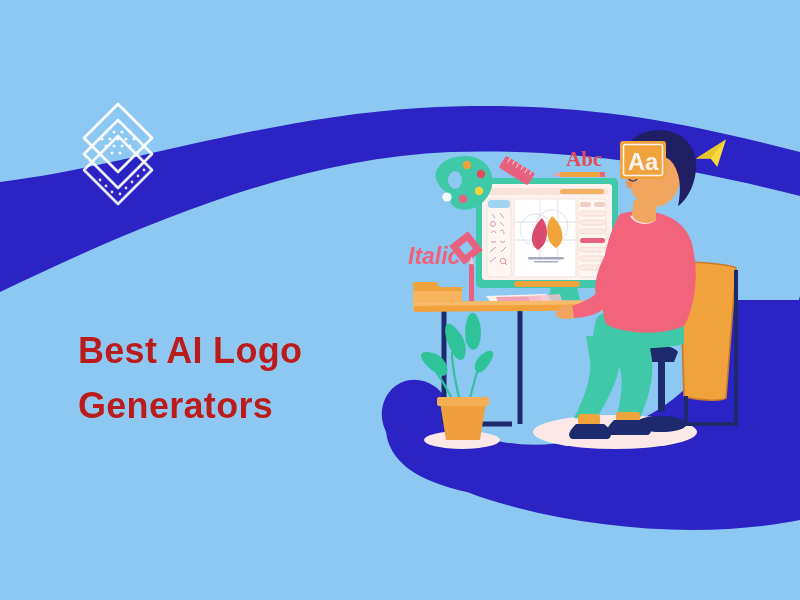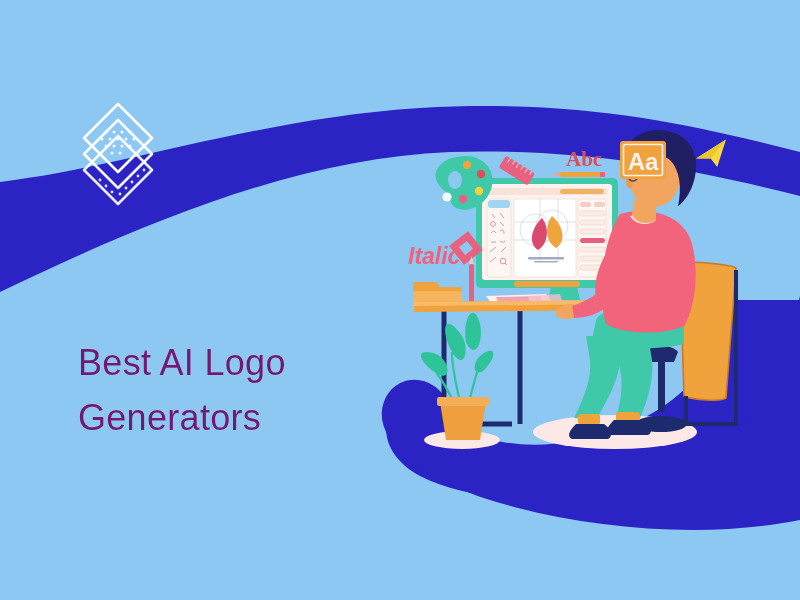--- a/index.html
+++ b/index.html
@@ -19,26 +19,26 @@
   }
   .layer {
     position: absolute;
     top: 0; left: 0;
     width: 800px;
     height: 600px;
   }
   #headline {
     position: absolute;
     left: 78px;
-    top: 336px;
+    top: 324px;
     width: 300px;
-    color: #701a75;
+    color: #b91c1c;
     font-family: "Liberation Sans", sans-serif;
     font-size: 36px;
-    font-weight: 400;
+    font-weight: 700;
     line-height: 1.52;
     letter-spacing: 0.3px;
     text-shadow: 0 0 1px rgba(255,255,255,0.35);
     white-space: pre-line;
   }
   svg { display: block; }
 </style>
 </head>
 <body>
 

